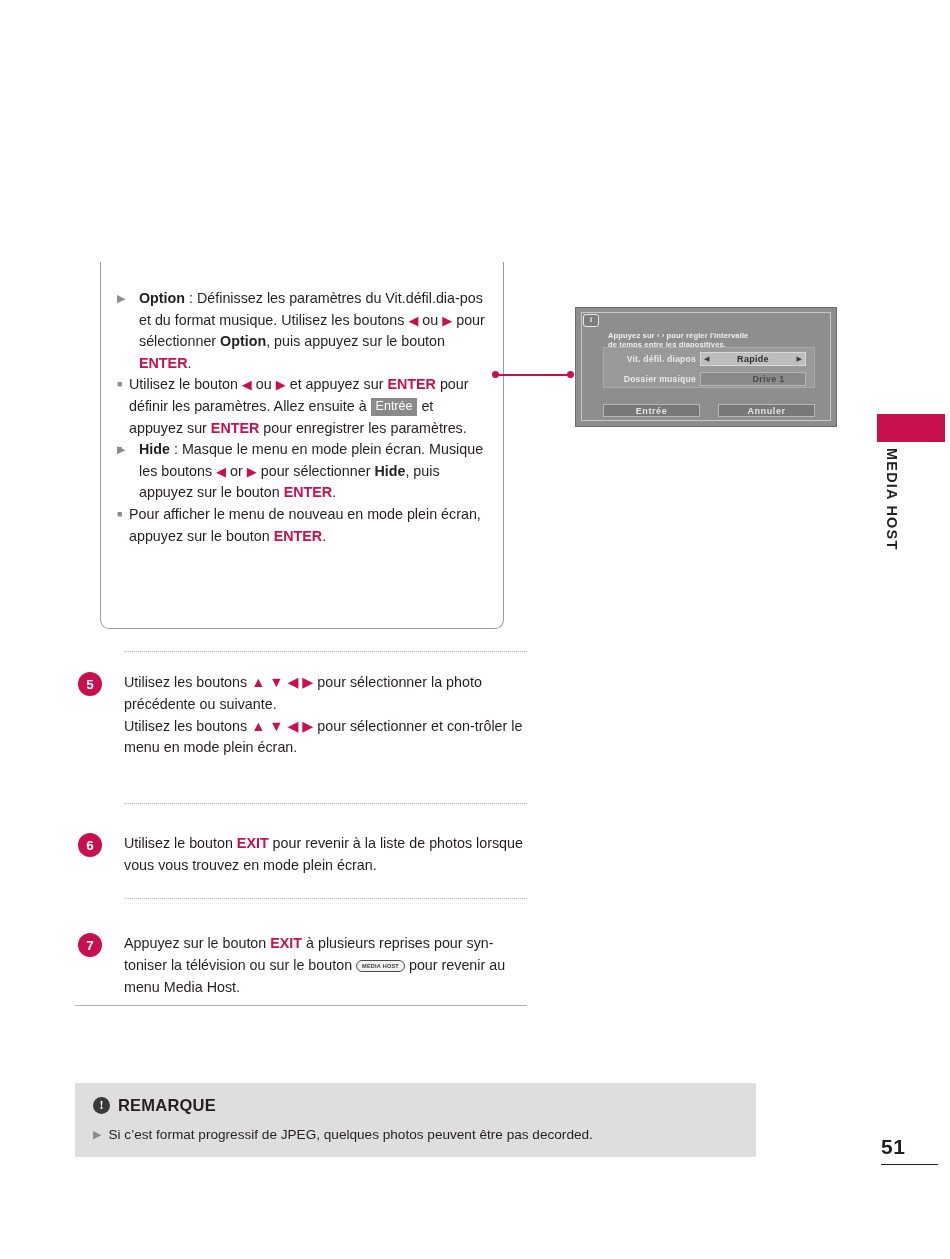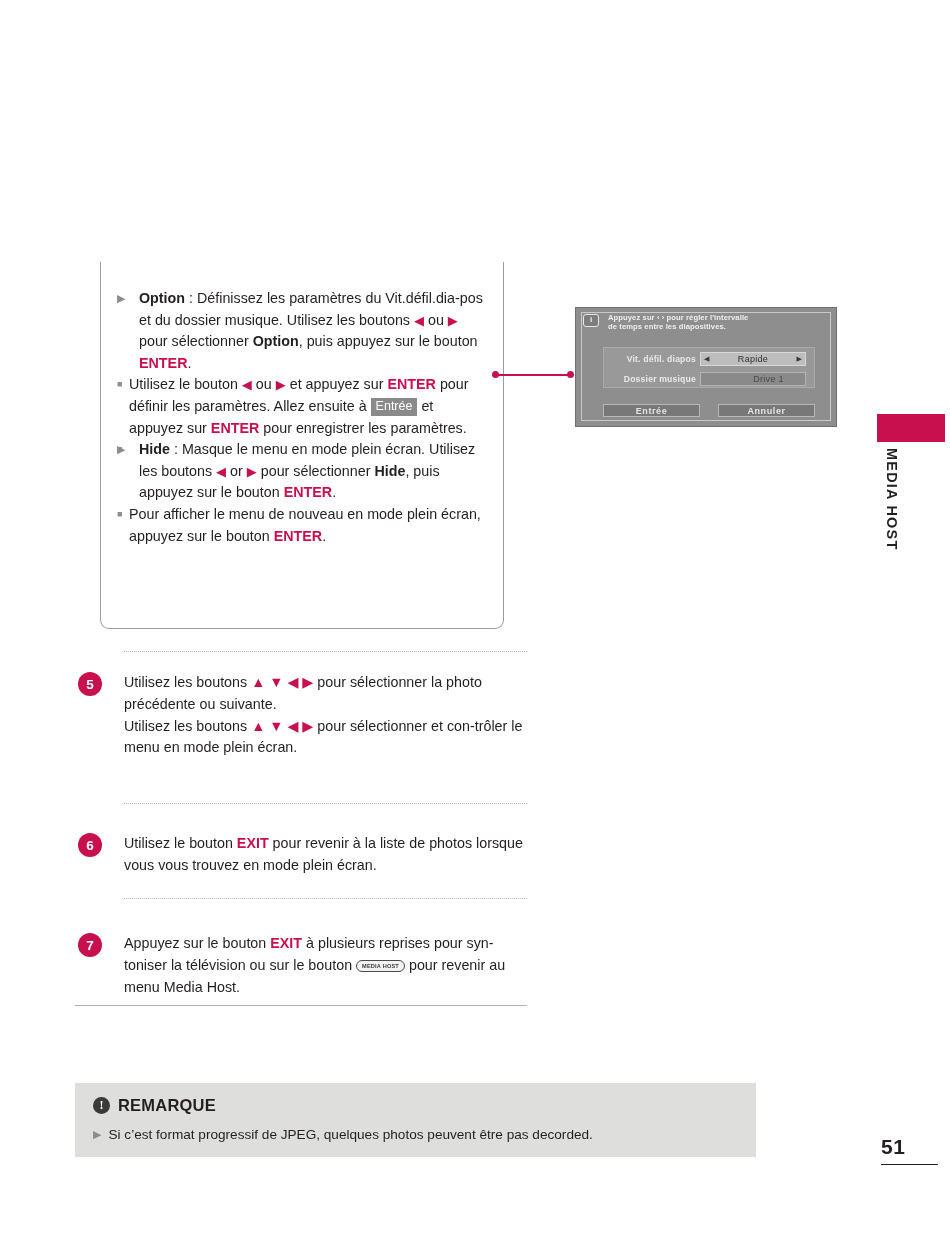--- a/index.html
+++ b/index.html
@@ -151,20 +151,21 @@
     text-align: center;
     font-weight: bold;
     margin-top: 1px;
   }
   #osd-hint-text {
     font-size: 7.6px;
     line-height: 9.4px;
     color: #efefef;
     font-weight: bold;
     letter-spacing: 0.1px;
+    margin-top: 18px;
   }
   #osd-panel {
     position: absolute;
     left: 28px;
     top: 40px;
     right: 22px;
     height: 41px;
     background: #999999;
     border: 1px solid #aaaaaa;
     box-sizing: border-box;
@@ -196,21 +197,21 @@
     justify-content: center;
     position: relative;
   }
   .osd-value.dim {
     background: #8a8a8a;
     border-color: #b4b4b4;
     padding-left: 31px;
   }
   .osd-value-text {
     font-size: 9px;
-    font-weight: normal;
+    font-weight: bold;
     color: #2f2f2f;
     letter-spacing: 0.3px;
   }
   .osd-value.dim .osd-value-text { color: #4a4a4a; }
   .osd-caret {
     position: absolute;
     font-size: 7px;
     color: #3a3a3a;
     line-height: 1;
   }
@@ -382,35 +383,35 @@
   }
 </style>
 </head>
 <body>
 
 <div id="callout-box">
   <div id="callout-inner">
 
     <div class="bullet-row">
       <span class="marker arrow-gray">▶</span>
-      <span class="bold">Option</span><span> : Définissez les paramètres du Vit.défil.dia-pos et du dossier musique. Utilisez les boutons </span><span class="arrow-l">◀</span><span> ou </span><span class="arrow-r">▶</span><span> pour sélectionner </span><span class="bold">Option</span><span>, puis appuyez sur le bouton </span><span class="accent bold">ENTER</span><span>.</span>
+      <span class="bold">Option</span><span> : Définissez les paramètres du Vit.défil.dia-pos et du format musique. Utilisez les boutons </span><span class="arrow-l">◀</span><span> ou </span><span class="arrow-r">▶</span><span> pour sélectionner </span><span class="bold">Option</span><span>, puis appuyez sur le bouton </span><span class="accent bold">ENTER</span><span>.</span>
     </div>
 
     <div class="sub-row">
       <span class="marker sq-bullet">■</span>
       <span>Utilisez le bouton </span><span class="arrow-l">◀</span><span> ou </span><span class="arrow-r">▶</span><span> et appuyez sur </span><span class="accent bold">ENTER</span><span> pour définir les paramètres. Allez ensuite à </span><span class="entree-chip">Entrée</span><span> et appuyez sur </span><span class="accent bold">ENTER</span><span> pour enregistrer les paramètres.</span>
     </div>
 
     <div class="sub-row">
       <span class="marker sq-bullet">■</span>
     </div>
 
     <div class="bullet-row">
       <span class="marker arrow-gray">▶</span>
-      <span class="bold">Hide</span><span> : Masque le menu en mode plein écran. Utilisez les boutons </span><span class="arrow-l">◀</span><span> or </span><span class="arrow-r">▶</span><span> pour sélectionner </span><span class="bold">Hide</span><span>, puis appuyez sur le bouton </span><span class="accent bold">ENTER</span><span>.</span>
+      <span class="bold">Hide</span><span> : Masque le menu en mode plein écran. Musique les boutons </span><span class="arrow-l">◀</span><span> or </span><span class="arrow-r">▶</span><span> pour sélectionner </span><span class="bold">Hide</span><span>, puis appuyez sur le bouton </span><span class="accent bold">ENTER</span><span>.</span>
     </div>
 
     <div class="sub-row">
       <span class="marker sq-bullet">■</span>
       <span>Pour afficher le menu de nouveau en mode plein écran, appuyez sur le bouton </span><span class="accent bold">ENTER</span><span>.</span>
     </div>
 
   </div>
 </div>
 

